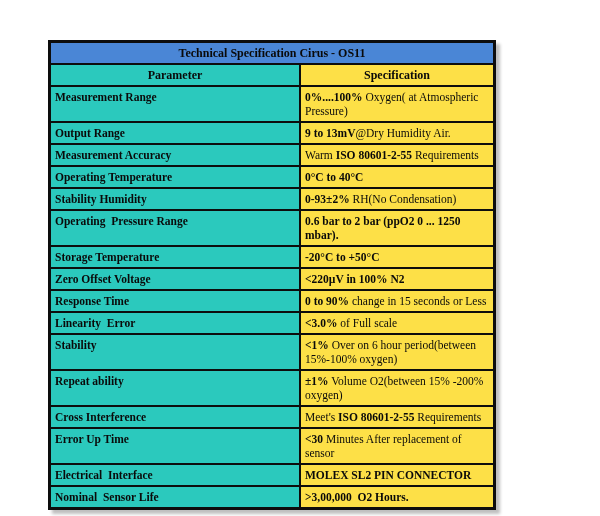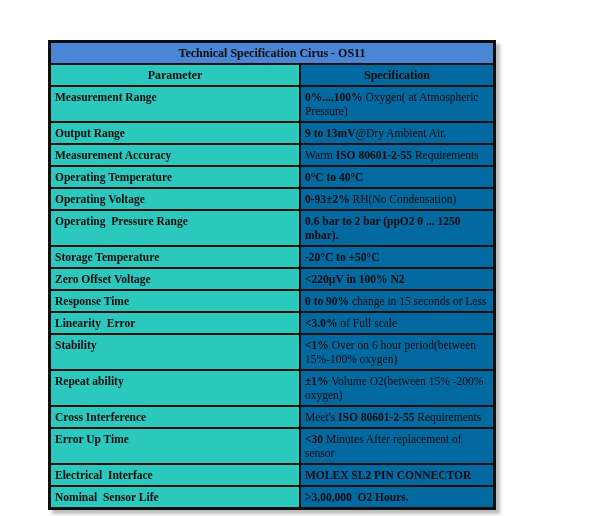--- a/index.html
+++ b/index.html
@@ -48,21 +48,21 @@
   }
   .param {
     width: 250px;
     flex: 0 0 250px;
     background: #2bc9bd;
     border-right: 2px solid #0d0d0d;
     font-weight: bold;
   }
   .spec {
     flex: 1 1 auto;
-    background: #0369a1;
+    background: #fde047;
   }
   .header-cell {
     font-weight: bold;
     text-align: center;
     font-size: 12px;
   }
   .b {
     font-weight: bold;
   }
 </style>
@@ -76,32 +76,32 @@
       <div class="cell param header-cell">Parameter</div>
       <div class="cell spec header-cell">Specification</div>
     </div>
     <div id="rows">
         <div class="row">
           <div class="cell param">Measurement Range</div>
           <div class="cell spec"><span class="b">0%....100%</span><span> Oxygen( at Atmospheric Pressure)</span></div>
         </div>
         <div class="row">
           <div class="cell param">Output Range</div>
-          <div class="cell spec"><span class="b">9 to 13mV</span><span>@Dry Ambient Air.</span></div>
+          <div class="cell spec"><span class="b">9 to 13mV</span><span>@Dry Humidity Air.</span></div>
         </div>
         <div class="row">
           <div class="cell param">Measurement Accuracy</div>
           <div class="cell spec"><span>Warm </span><span class="b">ISO 80601-2-55</span><span> Requirements</span></div>
         </div>
         <div class="row">
           <div class="cell param">Operating Temperature</div>
           <div class="cell spec"><span class="b">0°C to 40°C</span></div>
         </div>
         <div class="row">
-          <div class="cell param">Operating Voltage</div>
+          <div class="cell param">Stability Humidity</div>
           <div class="cell spec"><span class="b">0-93±2%</span><span> RH(No Condensation)</span></div>
         </div>
         <div class="row">
           <div class="cell param">Operating  Pressure Range</div>
           <div class="cell spec"><span class="b">0.6 bar to 2 bar (ppO2 0 ... 1250 mbar).</span></div>
         </div>
         <div class="row">
           <div class="cell param">Storage Temperature</div>
           <div class="cell spec"><span class="b">-20°C to +50°C</span></div>
         </div>

